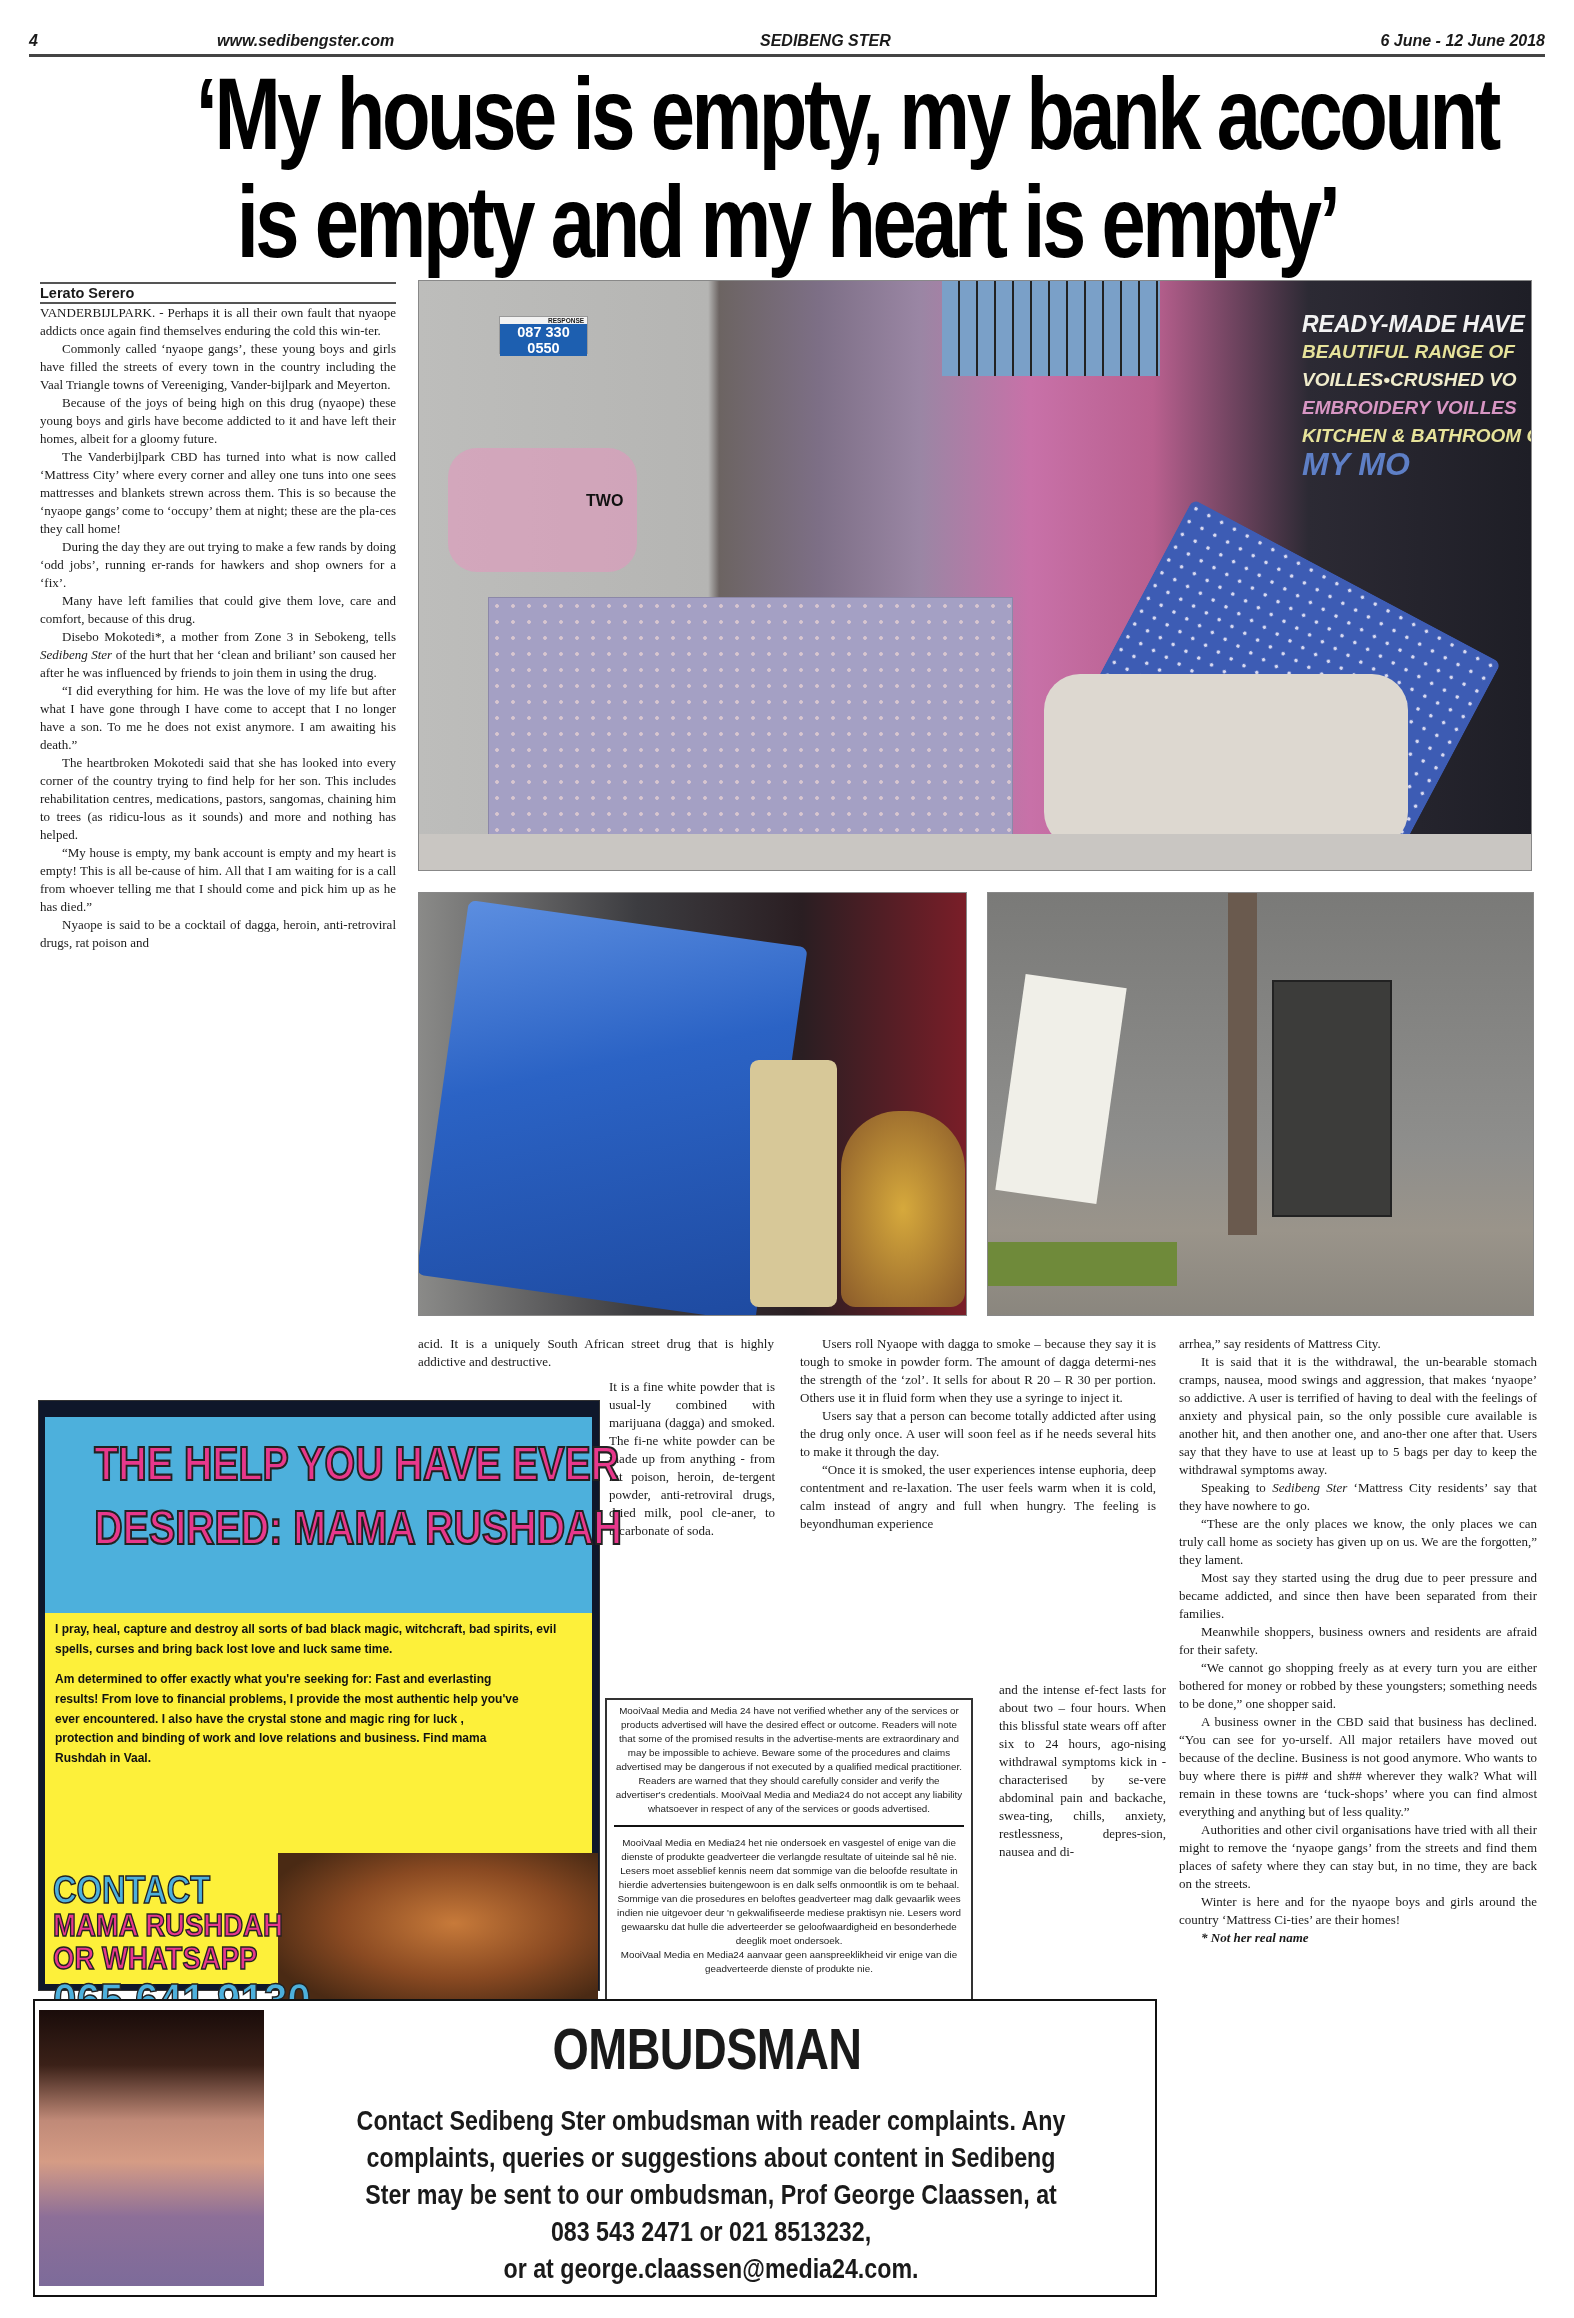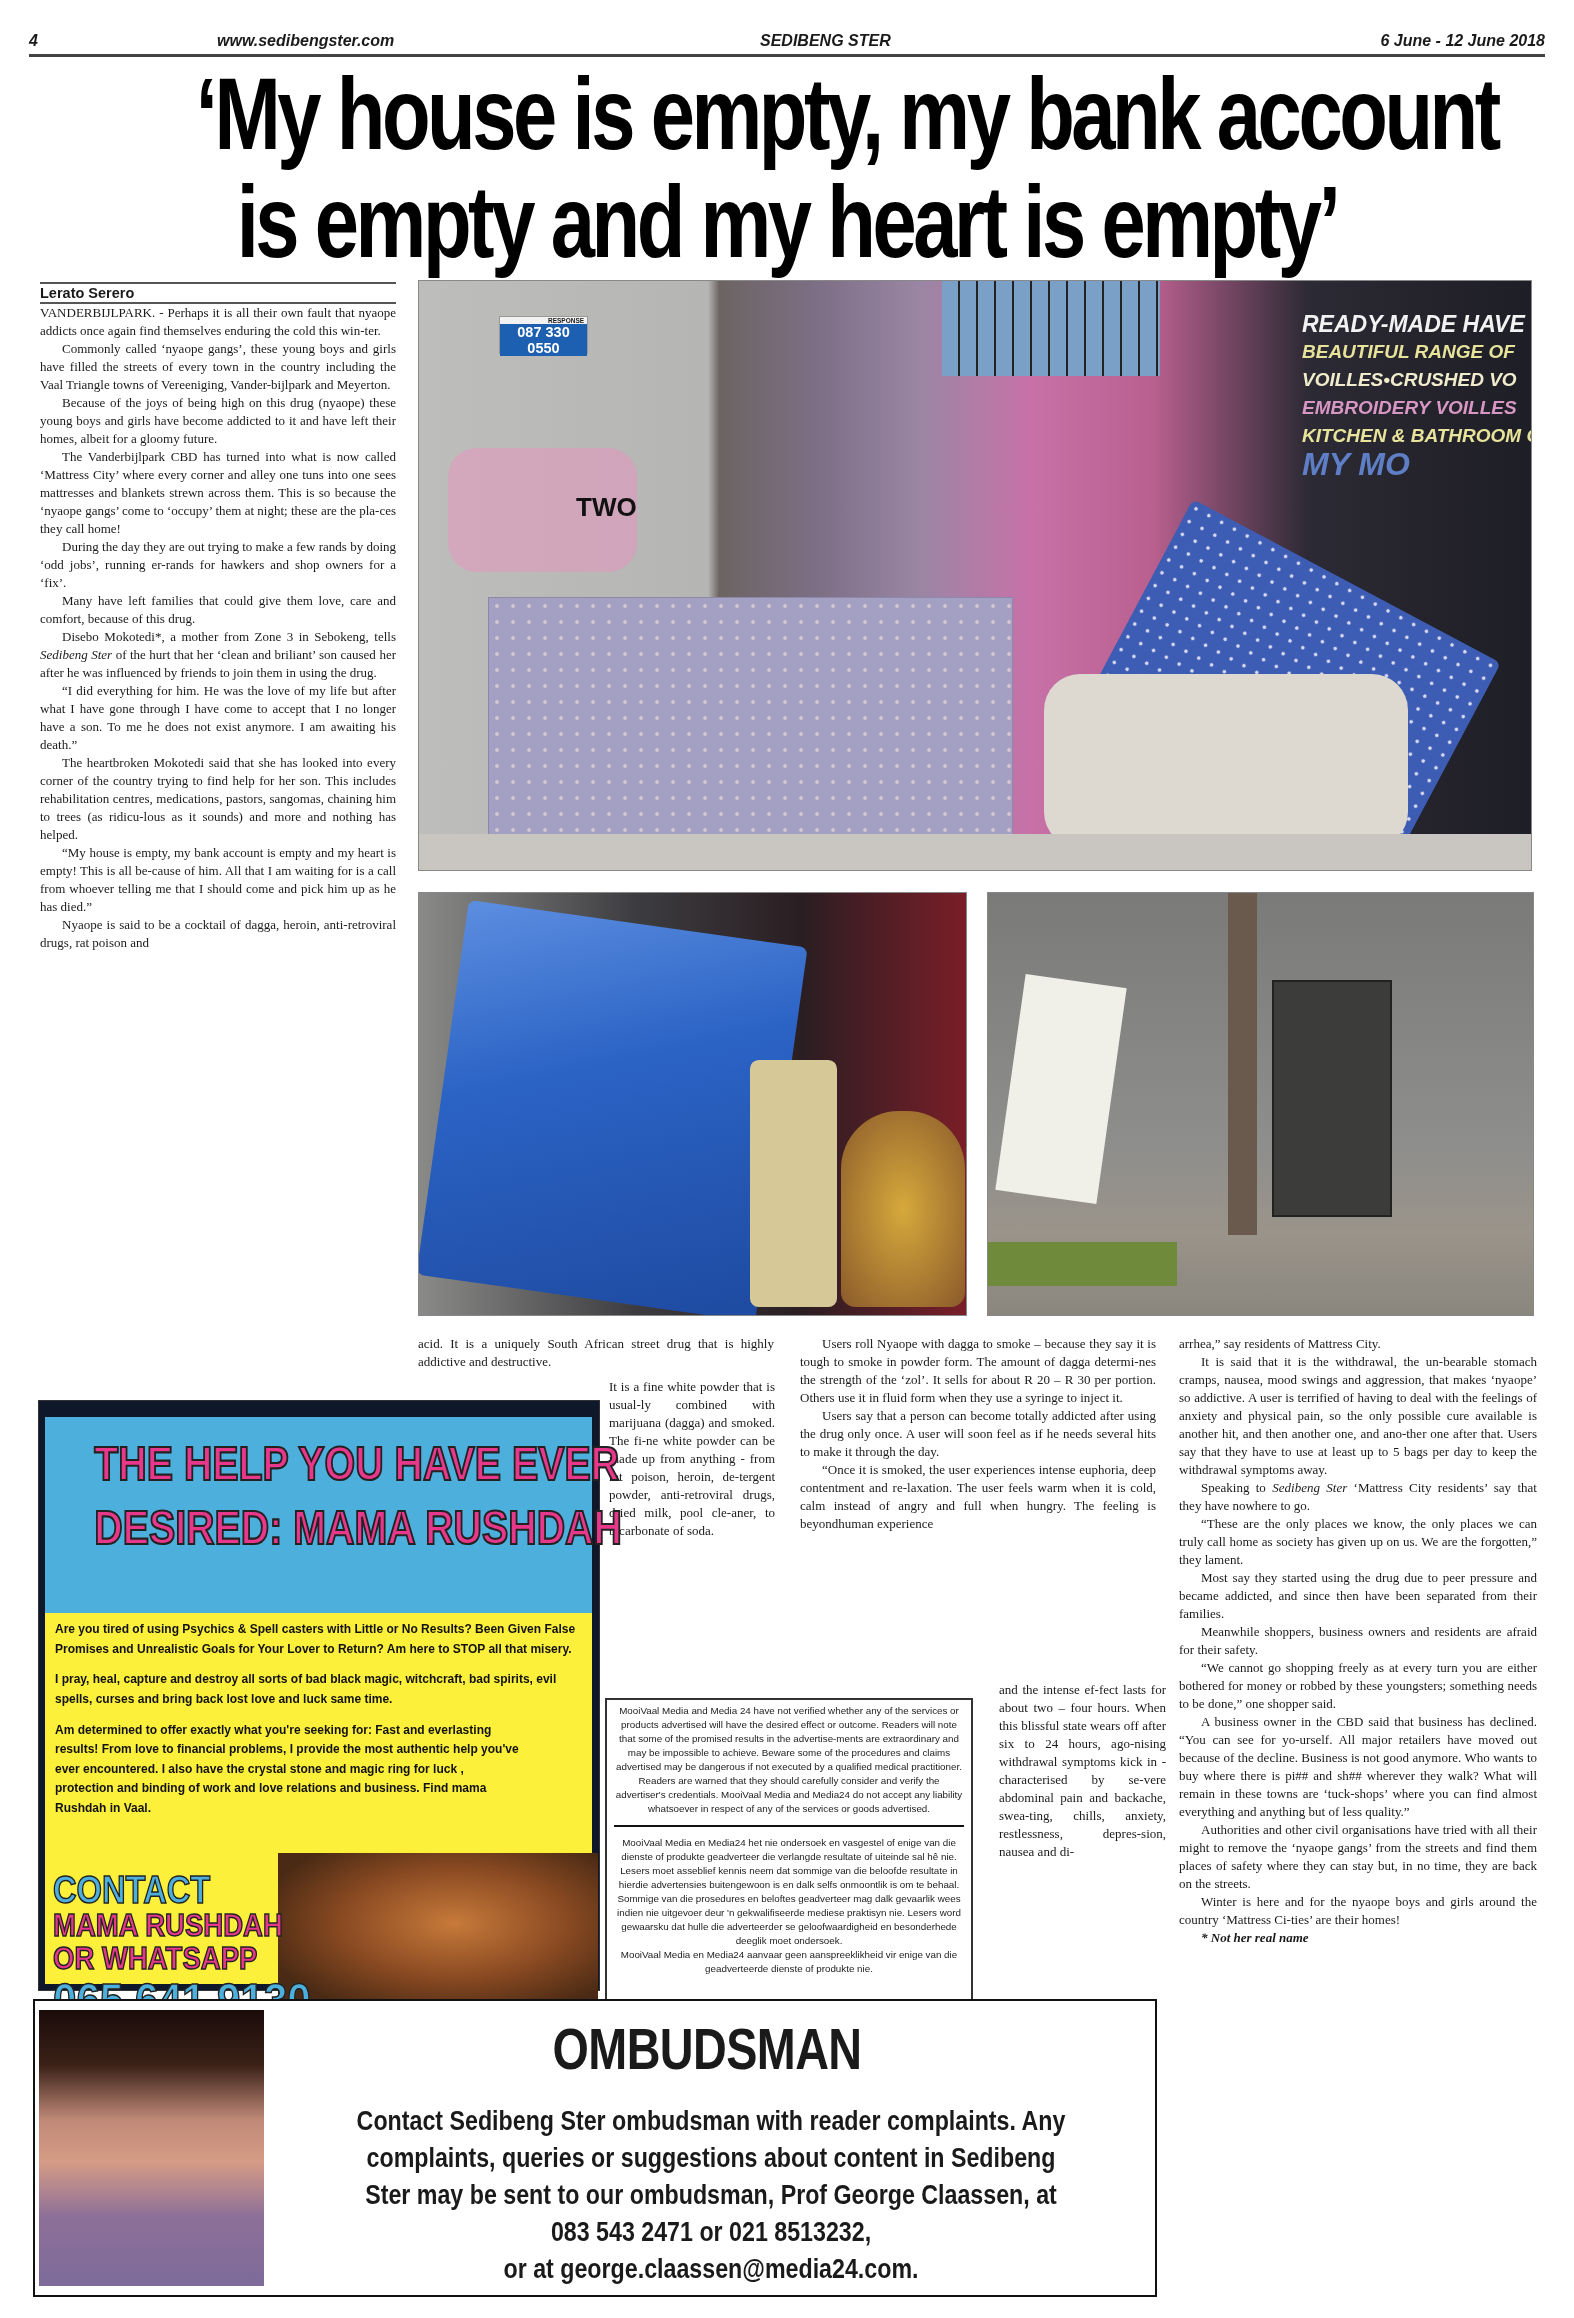--- a/index.html
+++ b/index.html
@@ -76,21 +76,21 @@
   <p>“My house is empty, my bank account is empty and my heart is empty! This is all be-cause of him. All that I am waiting for is a call from whoever telling me that I should come and pick him up as he has died.”</p>
   <p>Nyaope is said to be a cocktail of dagga, heroin, anti-retroviral drugs, rat poison and</p>
 </div>
 
 <div class="abs photo" style="left:418px;top:280px;width:1112px;height:589px;background:linear-gradient(90deg,#bdbdbb 0%,#b5b5b3 26%,#6c6462 27%,#7d6f86 36%,#9a86a4 45%,#c871a8 55%,#b9608f 66%,#2c2a34 80%,#1e1e26 100%);">
   <div class="abs" style="left:80px;top:7.3px;width:87px;height:36px;background:#f2f2f2;border:0.7px solid #999;font-family:'Liberation Sans',sans-serif;margin-top:28px;">
     <div style="font-size:6.5px;text-align:right;padding-right:2.9px;font-weight:bold;">RESPONSE</div>
     <div style="background:#1d5fb0;color:#fff;font-weight:bold;font-size:14.5px;text-align:center;">087 330 0550</div>
   </div>
   <div class="abs" style="left:29px;top:167px;width:189px;height:124px;border-radius:29px;background:rgba(230,150,190,0.55);">
-    <span style="position:absolute;left:128px;top:44px;font-family:'Liberation Sans',sans-serif;font-weight:bold;font-size:26px;color:#111;">TWO</span>
+    <span style="position:absolute;left:138px;top:44px;font-family:'Liberation Sans',sans-serif;font-weight:bold;font-size:16px;color:#111;">TWO</span>
   </div>
   <div class="abs" style="left:523px;top:0;width:218px;height:95px;background:repeating-linear-gradient(90deg,#7aa0c8 0 16px,#222 16px 18px),#7aa0c8;"></div>
   <div class="abs" style="left:883px;top:29px;width:233px;font-family:'Liberation Sans',sans-serif;font-weight:bold;font-style:italic;color:#e7e39a;font-size:19px;line-height:28px;white-space:nowrap;">
     <div style="color:#f2f2f2;font-size:23px;">READY-MADE HAVE</div>
     <div>BEAUTIFUL RANGE OF</div>
     <div style="color:#f0eccc;">VOILLES•CRUSHED VO</div>
     <div style="color:#d896c4;">EMBROIDERY VOILLES</div>
     <div>KITCHEN &amp; BATHROOM C</div>
     <div style="color:#5e7fc6;font-size:32px;">MY MO</div>
   </div>
@@ -146,21 +146,20 @@
 <div class="abs ad">
   <div class="ad-top">
     <div class="ad-head">
       <div>THE HELP YOU HAVE EVER</div>
       <div>DESIRED: MAMA RUSHDAH</div>
     </div>
   </div>
   <div class="ad-yellow">
     <div class="ad-photo"></div>
     <div class="ad-body">
-      <p>Are you tired of using Psychics &amp; Spell casters with Little or No Results? Been Given False Promises and Unrealistic Goals for Your Lover to Return? Am here to STOP all that misery.</p>
       <p>I pray, heal, capture and destroy all sorts of bad black magic, witchcraft, bad spirits, evil spells, curses and bring back lost love and luck same time.</p>
       <p style="width:465px;">Am determined to offer exactly what you're seeking for: Fast and everlasting results! From love to financial problems, I provide the most authentic help you've ever encountered. I also have the crystal stone and magic ring for luck , protection and binding of work and love relations and business. Find mama Rushdah in Vaal.</p>
     </div>
     <div class="ad-contact">
       <div class="c1">CONTACT</div>
       <div class="c2">MAMA RUSHDAH</div>
       <div class="c2">OR WHATSAPP</div>
       <div class="c3">065 641 9130</div>
     </div>
   </div>

